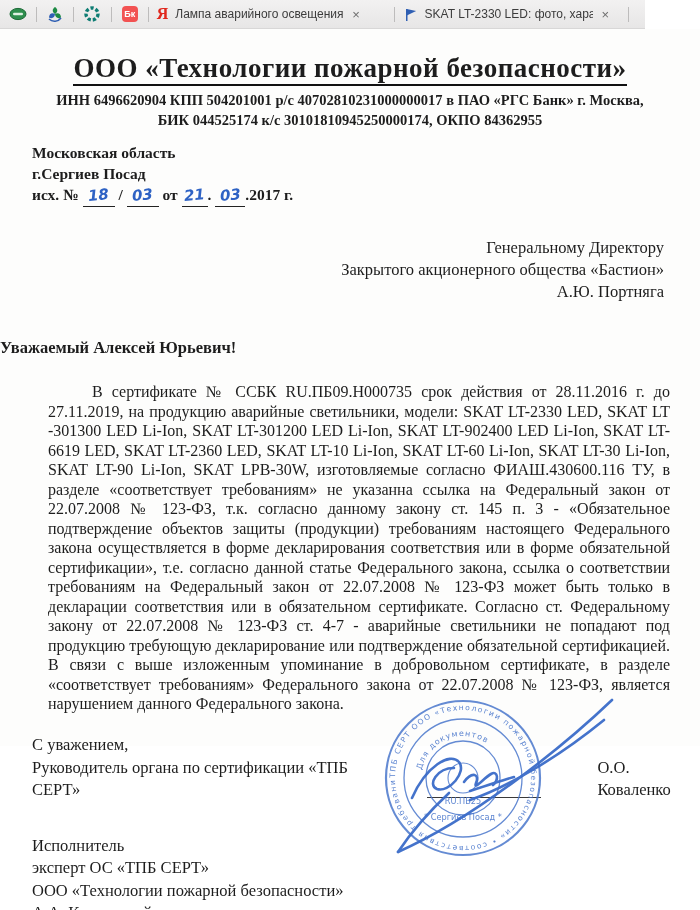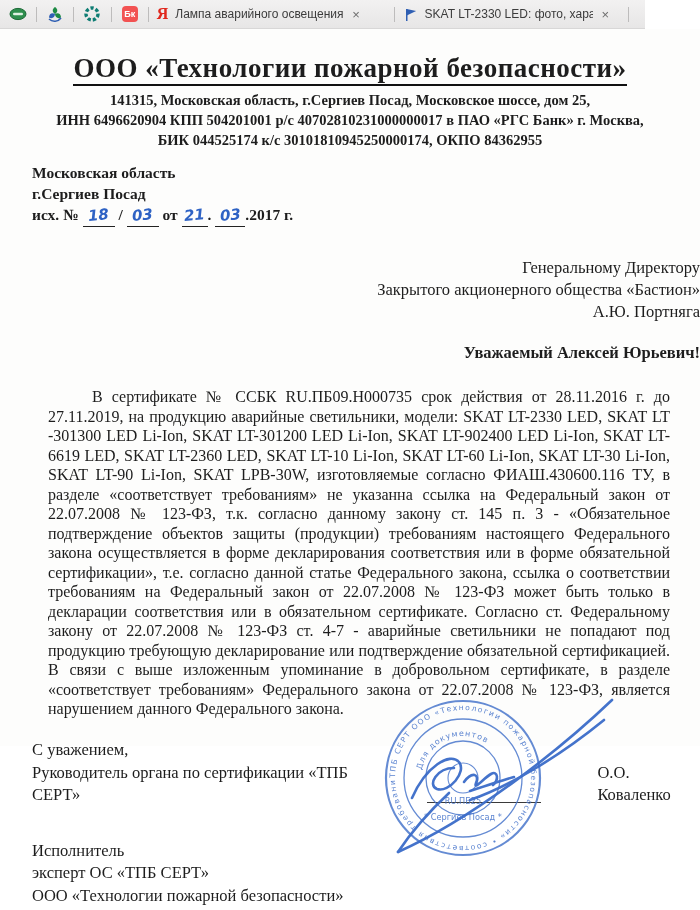--- a/index.html
+++ b/index.html
@@ -24,23 +24,23 @@
   
   .doc{position:absolute;top:29px;left:0;width:700px;height:717px;background:#fdfdfc;}
   .org-title{margin-top:24px;text-align:center;font-size:27px;font-weight:bold;letter-spacing:.5px;}
   .org-title span{border-bottom:2.5px solid #111;padding-bottom:1px;}
   .hdr{margin-top:6px;text-align:center;font-weight:bold;font-size:14.5px;line-height:20px;}
   .place{margin:12px 0 0 32px;font-weight:bold;font-size:15.5px;line-height:21px;}
   .refline{white-space:nowrap;}
   .blank{display:inline-block;border-bottom:1.6px solid #222;min-width:32px;text-align:center;}
   .hand{font-family:"DejaVu Sans",sans-serif;font-style:italic;color:#2e62c4;font-size:15px;
         display:inline-block;transform:rotate(-5deg);}
-  .addr{margin-top:30px;text-align:right;font-size:16.5px;line-height:22px;font-weight:bold;font-weight:normal;}
+  .addr{margin-top:30px;padding-right:36px;text-align:right;font-size:16.5px;line-height:22px;font-weight:bold;font-weight:normal;}
   .addr div{font-weight:normal;}
-  .salut{margin-top:20px;text-align:right;font-weight:bold;font-size:16.5px;}
+  .salut{margin-top:35px;text-align:left;font-weight:bold;font-size:16.5px;}
   .body-par{margin:24px 30px 0 48px;text-align:justify;text-indent:44px;
             font-size:16px;line-height:19.5px;}
   .closing{margin:20px 0 0 32px;font-size:16.5px;line-height:22px;}
   .sign-row{display:flex;align-items:flex-end;margin-top:1px;gap:44px;}
   .sign-line{width:122px;border-bottom:1.5px solid #3a3a3a;height:14px;margin:0 12px 3px 6px;}
   .executor{margin:34px 0 0 32px;font-size:16.5px;line-height:22.6px;}
 
   
   .stampwrap{position:absolute;left:350px;top:660px;pointer-events:none;}
   .stamp-text{font-family:"DejaVu Sans",sans-serif;fill:#4a77cc;}
@@ -110,21 +110,20 @@
     </div>
   </div>
 
   <div class="doc">
 
     <div class="org-title">
       <span>ООО «Технологии пожарной безопасности»</span>
     </div>
 
     <div class="hdr">
-      <div>141315, Московская область, г.Сергиев Посад, Московское шоссе, дом 25,</div>
       <div>ИНН 6496620904 КПП 504201001 р/с 40702810231000000017 в ПАО «РГС Банк» г. Москва,</div>
       <div>БИК 044525174 к/с 30101810945250000174, ОКПО 84362955</div>
     </div>
 
     <div class="place">
       <div>Московская область</div>
       <div>г.Сергиев Посад</div>
       <div class="refline">
         <span>исх. №</span>
         <span class="blank"><span class="hand">18</span></span>

